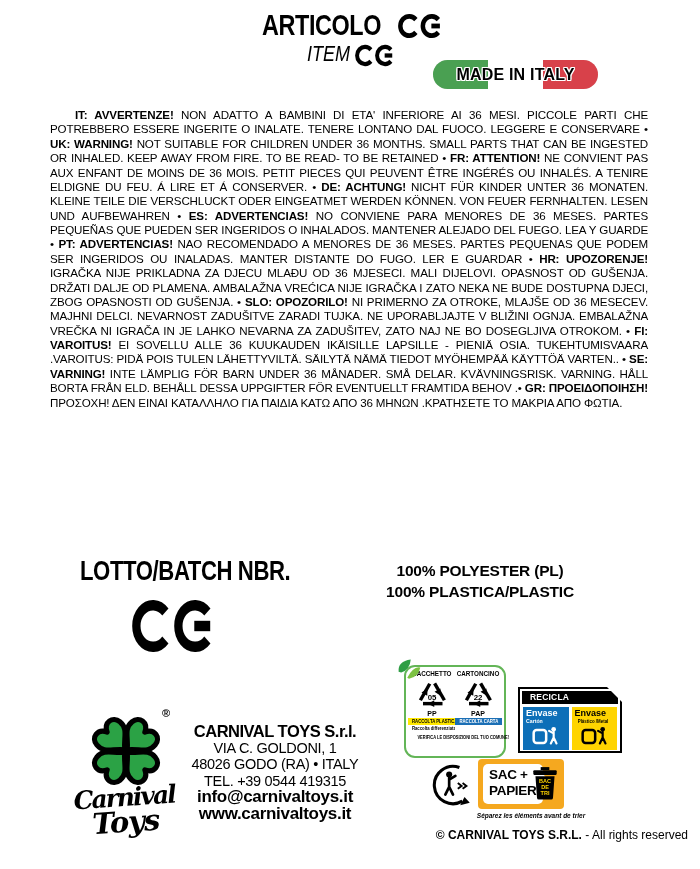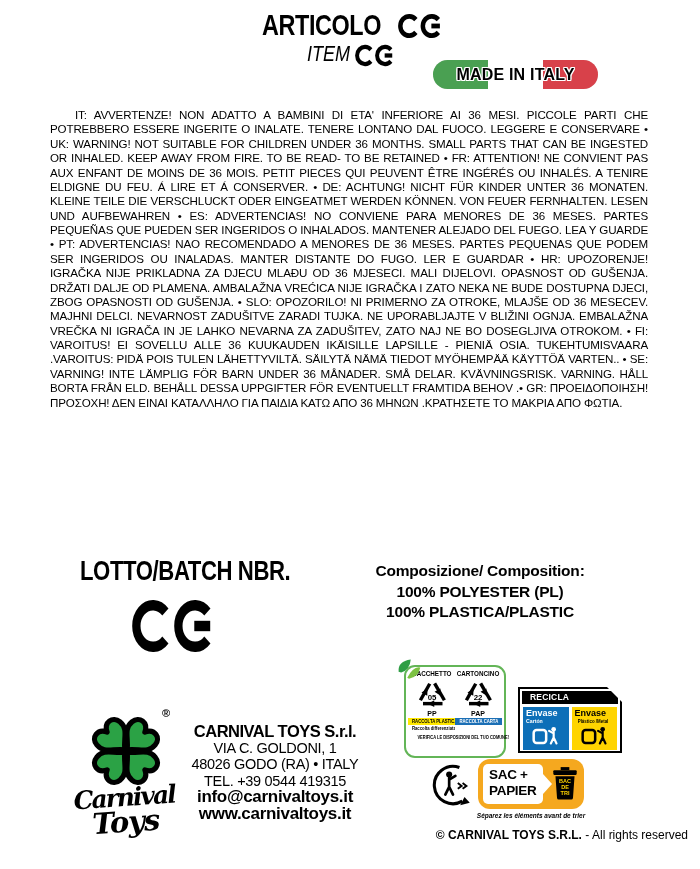--- a/index.html
+++ b/index.html
@@ -17,21 +17,21 @@
   .badge{left:433px;top:60px;width:165px;height:29px;border-radius:15px;overflow:hidden;
          display:flex;box-shadow:0 0 0 1px #d8d8d8 inset;}
   .badge .stripe{flex:1;}
   .badge-label{left:433px;top:60px;width:165px;height:29px;display:flex;align-items:center;justify-content:center;
         font-size:16px;font-weight:700;letter-spacing:.2px;color:#000;
         text-shadow:-1px 0 0 #fff,1px 0 0 #fff,0 -1px 0 #fff,0 1px 0 #fff,-1px -1px 0 #fff,1px 1px 0 #fff,-1px 1px 0 #fff,1px -1px 0 #fff;}
 
   
   .warnings{left:50px;top:108px;width:598px;margin:0;text-align:justify;text-indent:25px;
             font-size:11.6px;line-height:14.38px;letter-spacing:-.15px;}
-  .warnings b{font-weight:400;margin-top:46px;}
+  .warnings b{font-weight:700;margin-top:46px;}
 
   
   .batch-label{left:80px;top:556px;font-size:27px;font-weight:800;letter-spacing:-.5px;white-space:nowrap;
                display:block;transform:scaleX(.82);transform-origin:0 0;}
   .ce-big{left:132px;top:598px;}
   .composition{left:355px;top:561px;width:250px;text-align:center;font-size:15.5px;font-weight:800;
                line-height:20.5px;letter-spacing:-.2px;}
 
   
   .greenbox{left:404px;top:665px;width:102px;height:93px;border:2.5px solid #63b557;border-radius:11px;
@@ -59,21 +59,21 @@
   .panels{display:flex;gap:3px;padding:1px 3px;}
   .panel{width:46px;height:43px;text-align:left;padding:2px 0 0 3px;box-sizing:border-box;}
   .panel-0{background:#0d6fb8;color:#fff;}
   .panel-1{background:#ffd400;color:#000;}
   .panel .env{font-size:9px;font-weight:800;line-height:9px;}
   .panel .sub{font-size:5.2px;font-weight:700;line-height:6px;white-space:nowrap;}
   .panel svg{display:block;margin:2px auto 0 auto;}
 
   
   .triman{left:430px;top:762px;}
-  .sac{left:478px;top:759px;width:106px;height:50px;background:#f5a81f;border-radius:12px;}
+  .sac{left:478px;top:759px;width:86px;height:50px;background:#f5a81f;border-radius:4px;}
   .sac-white{position:absolute;left:5px;top:5px;width:60px;height:40px;background:#fff;border-radius:5px;
              padding:3px 0 0 6px;box-sizing:border-box;font-size:13.5px;font-weight:800;line-height:16px;
              letter-spacing:-.3px;}
   .sac-white::after{content:"";position:absolute;right:-9px;top:10px;width:0;height:0;
              border-left:9px solid #fff;border-top:10px solid transparent;border-bottom:10px solid transparent;}
   .sac-bin{position:absolute;right:6px;top:5px;}
   .sac-caption{left:470px;top:812px;width:122px;text-align:center;font-size:6.5px;font-weight:800;
                font-style:italic;white-space:nowrap;}
 
   
@@ -131,21 +131,20 @@
     <svg width="84" height="56" viewBox="0 0 116 62" preserveAspectRatio="none">
       <g stroke="#000" stroke-width="11.5" fill="none">
         <path d="M46.1 15.6 A23 23 0 1 0 46.1 46.4"></path>
         <path d="M104.1 15.6 A23 23 0 1 0 104.1 46.4"></path>
         <path d="M86 31 H108"></path>
       </g>
     </svg>
   </span>
 
   <div class="abs composition">
-    <div>Composizione/ Composition:</div>
     <div>100% POLYESTER (PL)</div>
     <div>100% PLASTICA/PLASTIC</div>
   </div>
 
   <div class="abs greenbox">
     <span class="leaf">
       <svg width="26" height="26" viewBox="0 0 30 30">
         <path d="M3 17 Q2 5 17 3 Q16 15 6 18 Z" fill="#2f9e45"></path>
         <path d="M13 24 Q20 10 28 12 Q26 23 15 25 Z" fill="#7cc242"></path>
       </svg>

